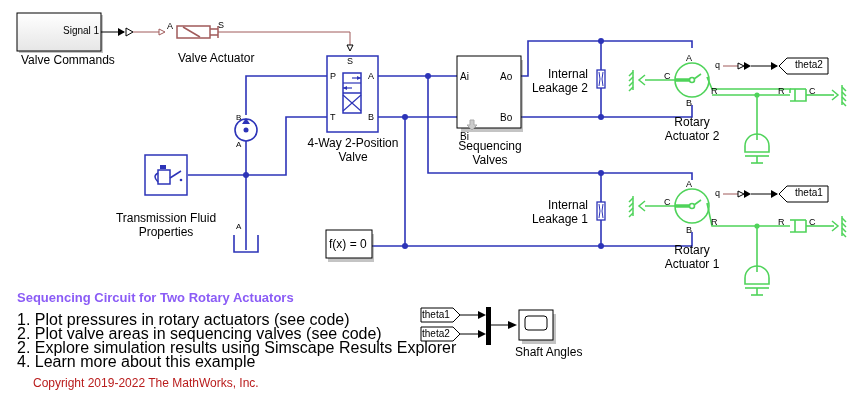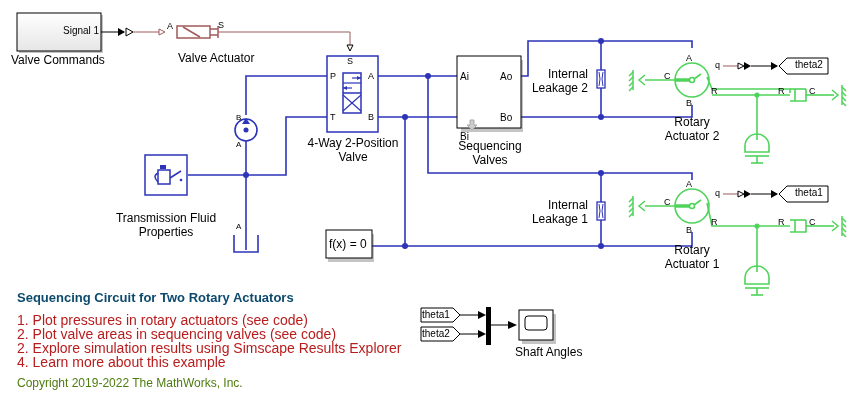--- a/index.html
+++ b/index.html
@@ -1,24 +1,24 @@
 <!DOCTYPE html>
 <html><head>
 <meta charset="utf-8">
 <style>
   html, body { margin:0; padding:0; background:#ffffff; }
   body { width:862px; height:402px; position:relative; overflow:hidden; font-family:"Liberation Sans", sans-serif; }
   svg.canvas { position:absolute; left:0; top:0; }
   .lbl { position:absolute; font-size:12px; color:#000; white-space:nowrap; font-family:"Liberation Sans", sans-serif; line-height:14px; }
   .center { text-align:center; }
   .right { text-align:right; }
-  .title { position:absolute; left:17px; top:290px; font-size:13px; font-weight:bold; color:#0c4a6e; font-family:"Liberation Sans", sans-serif; }
-  .list { position:absolute; left:17px; top:313px; font-size:14px; color:#b91c1c; line-height:14px; font-family:"Liberation Sans", sans-serif; }
+  .title { position:absolute; left:17px; top:290px; font-size:13px; font-weight:bold; color:#8b5cf6; font-family:"Liberation Sans", sans-serif; }
+  .list { position:absolute; left:17px; top:313px; font-size:16px; color:#000000; line-height:14px; font-family:"Liberation Sans", sans-serif; }
   .list div { cursor:pointer; }
-  .copy { position:absolute; left:17px; top:376px; font-size:12px; color:#4d7c0f; font-family:"Liberation Sans", sans-serif; }
+  .copy { position:absolute; left:33px; top:376px; font-size:12px; color:#b91c1c; font-family:"Liberation Sans", sans-serif; }
   .port { position:absolute; font-size:9px; color:#000; font-family:"Liberation Sans", sans-serif; }
   .tag { position:absolute; font-size:10px; color:#000; font-family:"Liberation Sans", sans-serif; }
 </style>
 </head>
 <body>
 
 <svg class="canvas" width="862" height="402" viewBox="0 0 862 402">
   <defs>
     <linearGradient id="blkgrad" x1="0" y1="0" x2="0" y2="1">
       <stop offset="0" stop-color="#ffffff"></stop>
@@ -244,21 +244,21 @@
   </g>
   <rect x="486" y="307" width="5" height="38" fill="#000"></rect>
   <g>
     <rect x="520" y="312" width="34" height="30" fill="#555" opacity="0.35" transform="translate(2,2)"></rect>
     <rect x="519" y="310" width="34" height="30" fill="#fff" stroke="#000"></rect>
     <rect x="525" y="316" width="22" height="14" rx="3" fill="#fff" stroke="#000"></rect>
   </g>
 </svg>
 
 <span class="lbl" style="left:63px; top:24px; font-size:10px;">Signal 1</span>
-<span class="lbl" style="left:11px; top:53px;">Valve Commands</span>
+<span class="lbl" style="left:21px; top:53px;">Valve Commands</span>
 <span class="port" style="left:167px; top:21px;">A</span>
 <span class="port" style="left:218px; top:20px;">S</span>
 <span class="lbl" style="left:158px; top:51px;margin-left:20px;">Valve Actuator</span>
 
 <span class="port" style="left:330px; top:71px;">P</span>
 <span class="port" style="left:330px; top:112px;">T</span>
 <span class="port" style="left:368px; top:71px;">A</span>
 <span class="port" style="left:368px; top:112px;">B</span>
 <span class="port" style="left:347px; top:56px;">S</span>
 <div class="lbl center" style="left:300px; top:136px; width:106px;">

